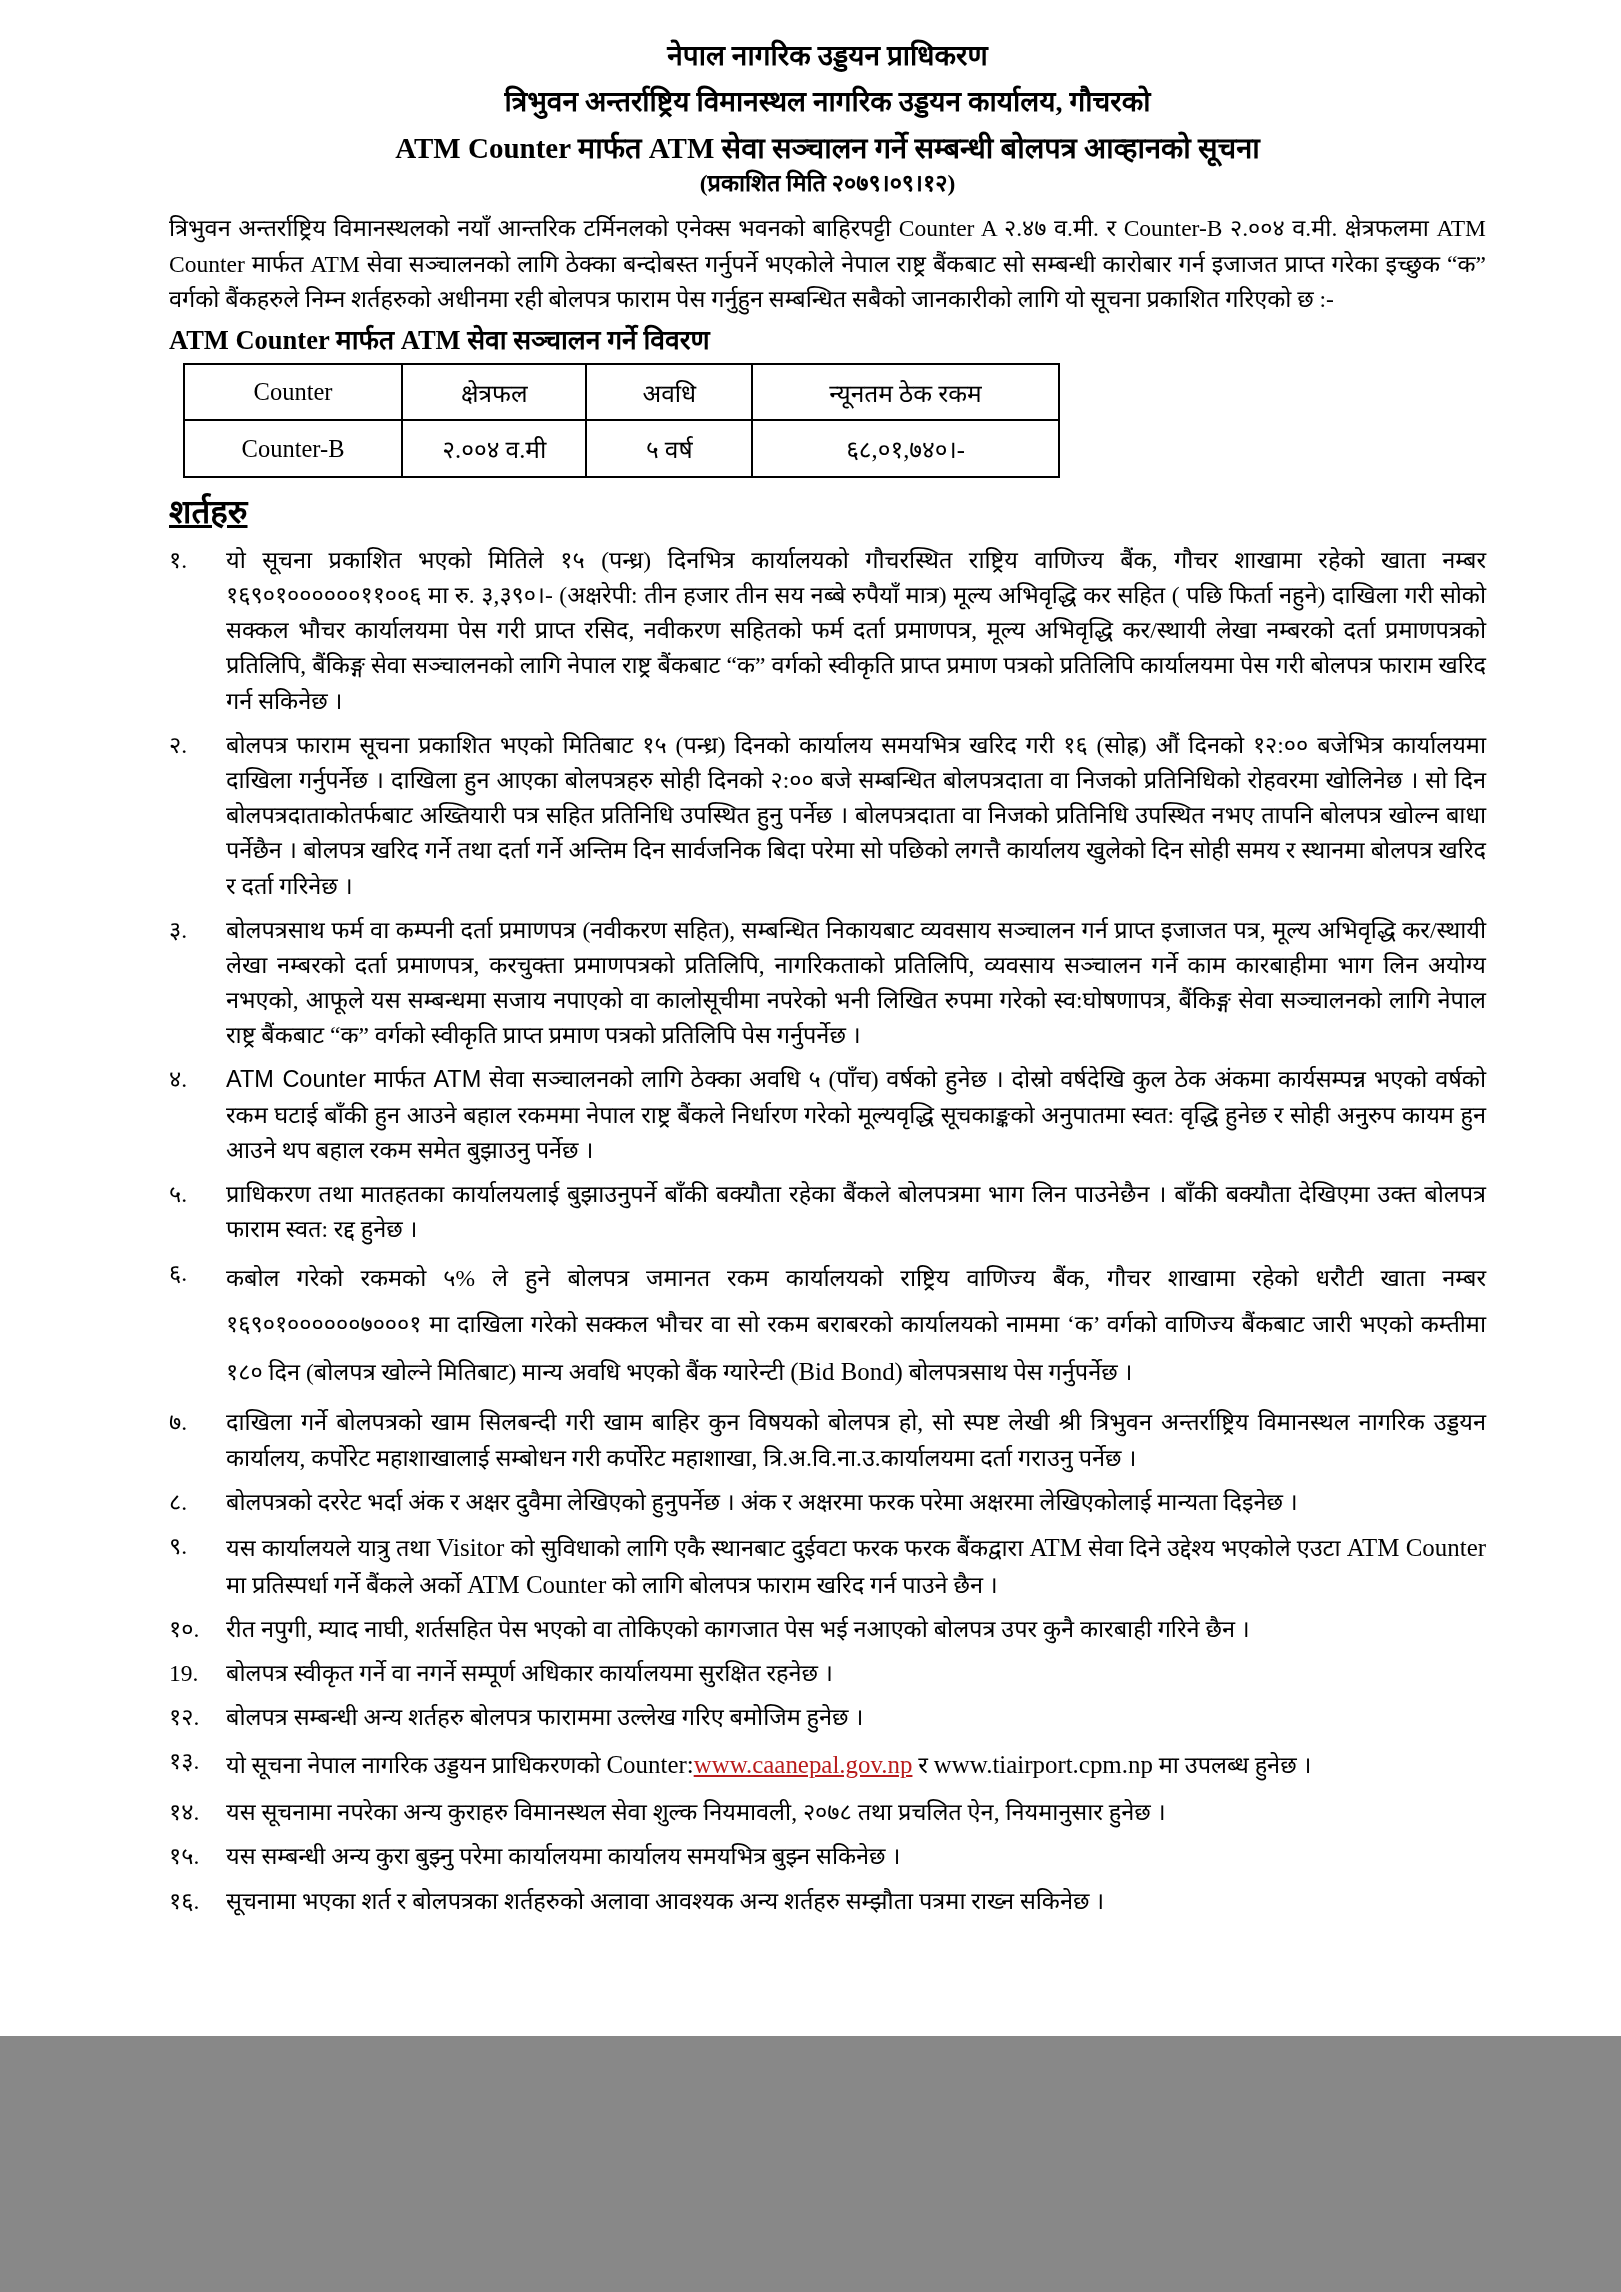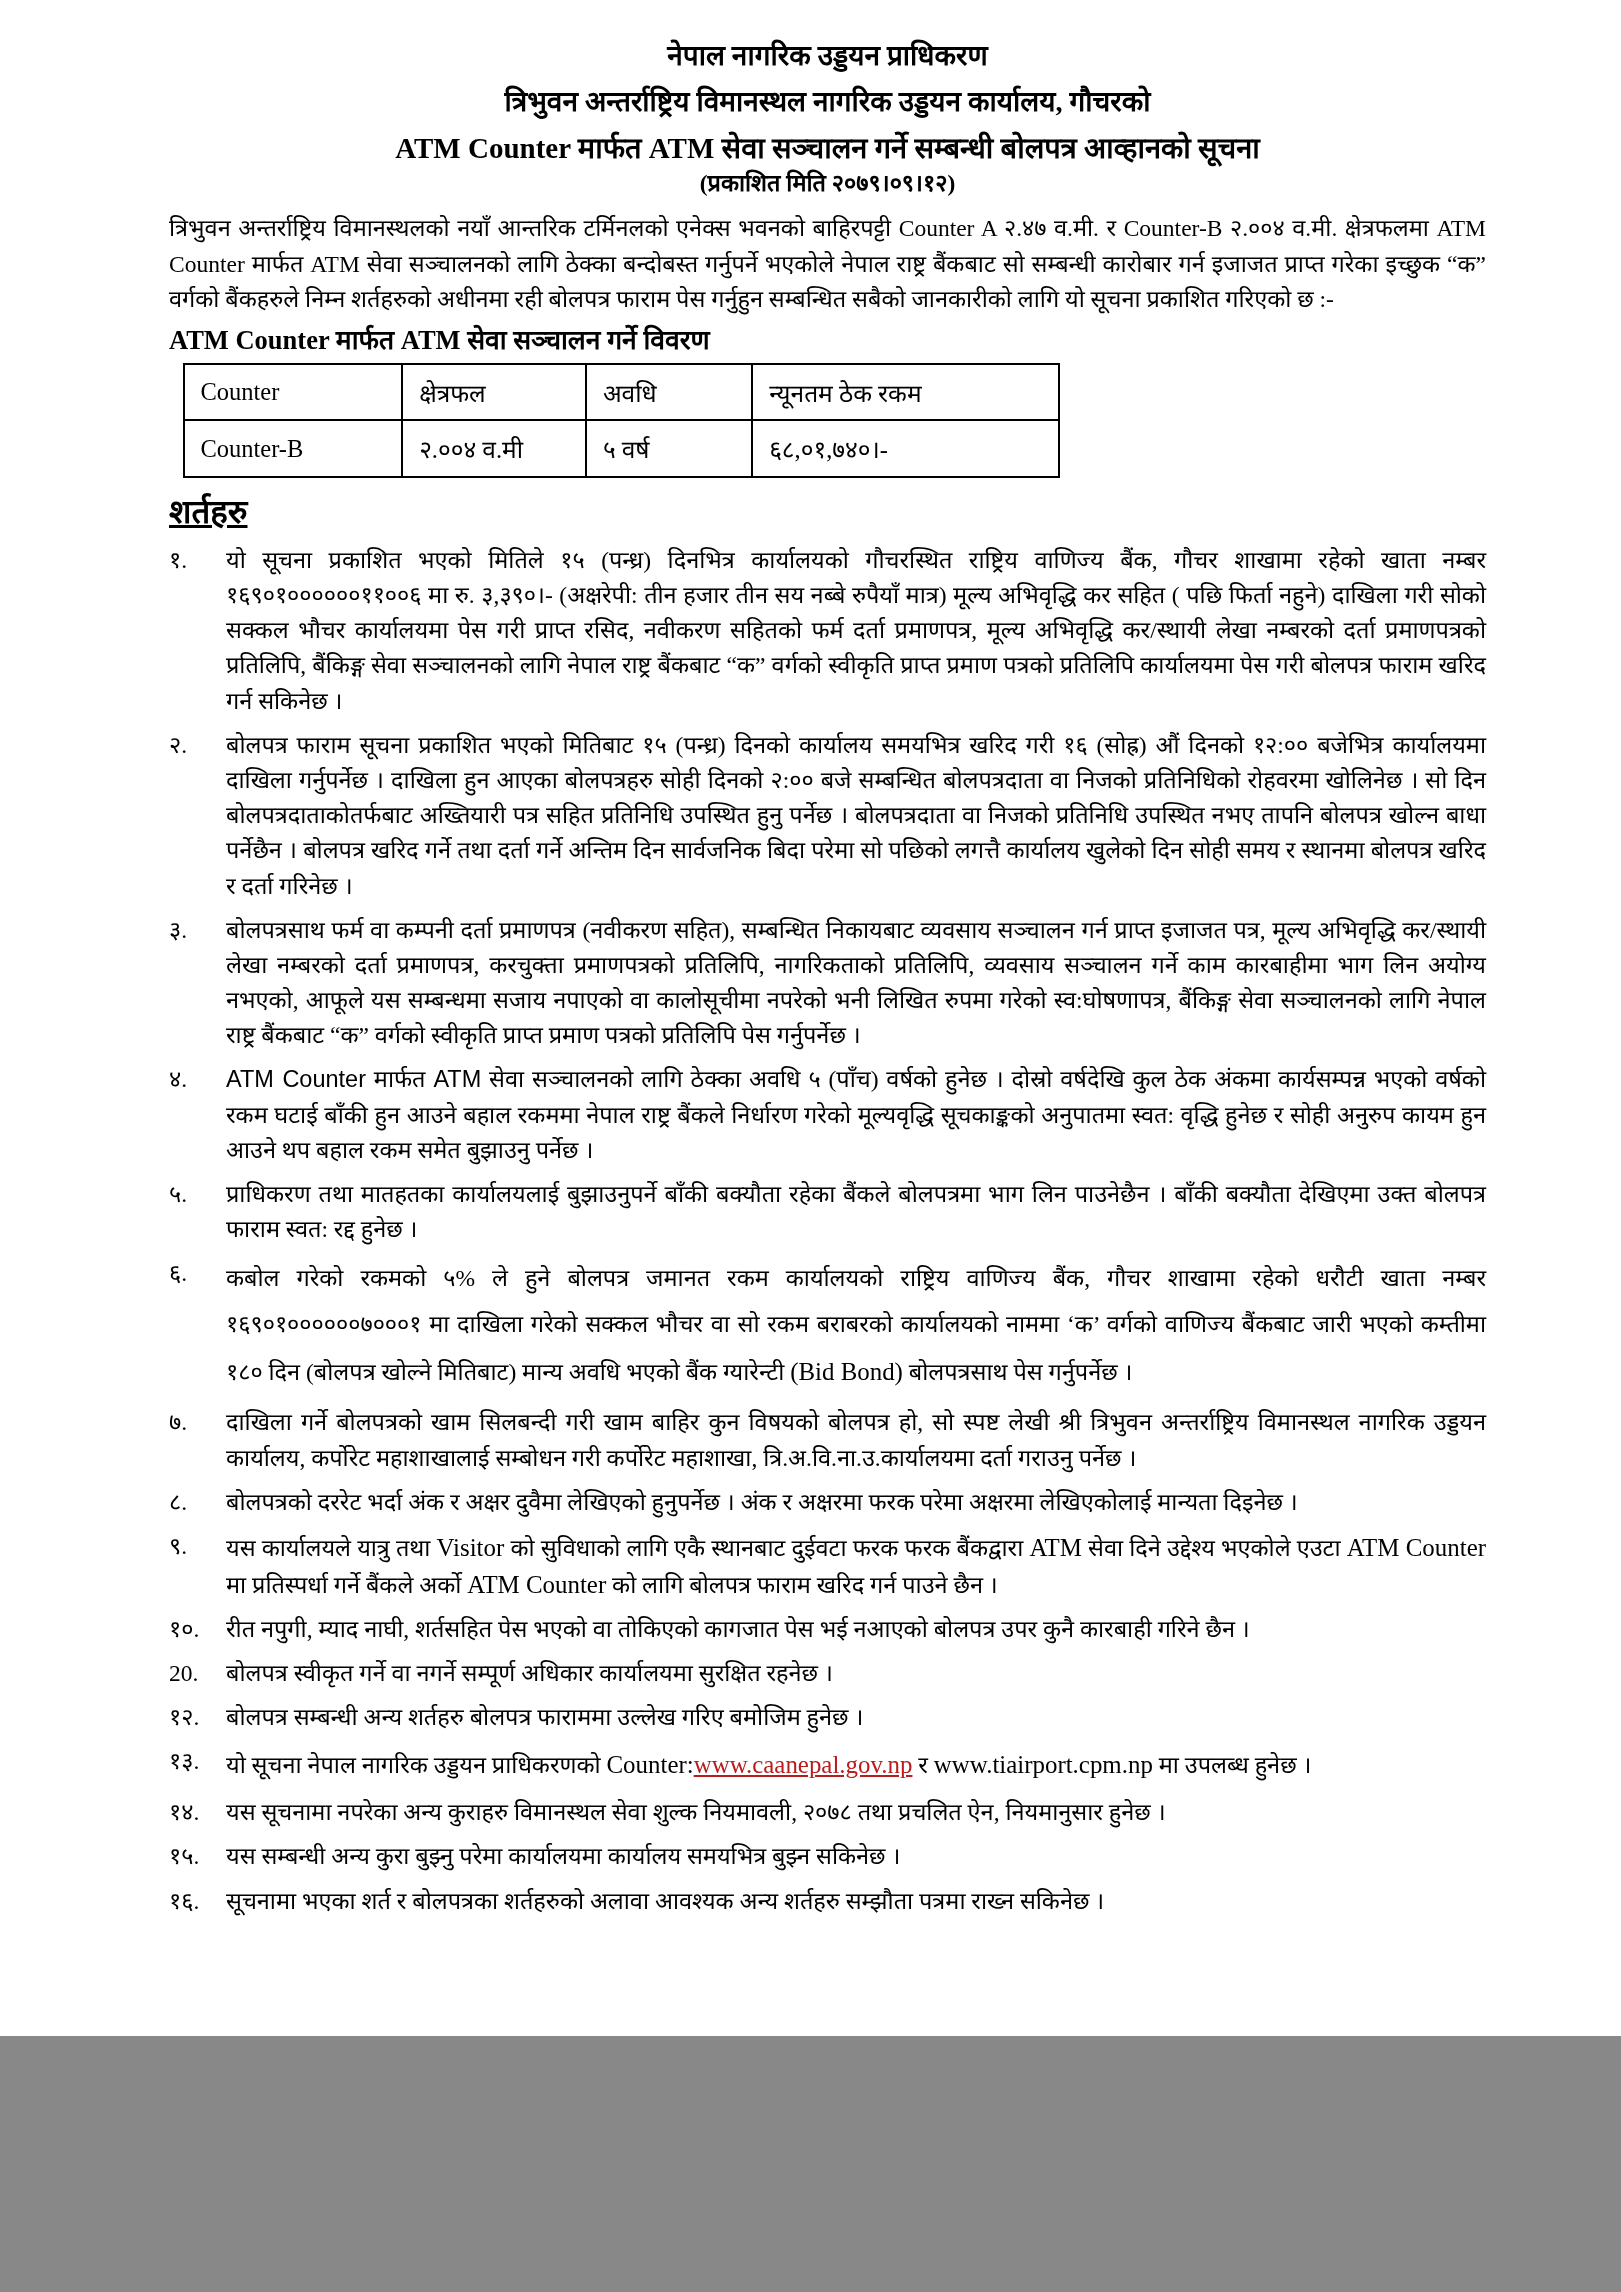--- a/index.html
+++ b/index.html
@@ -11,21 +11,21 @@
   .content{padding:35px 135px 0 169px;}
   .hdr{text-align:center;font-weight:bold;}
   .hdr .h1{font-size:28px;margin-bottom:7.8px;}
   .hdr .h2{font-size:28px;margin-bottom:7.8px;font-family:Liberation Serif, serif;}
   .hdr .h3{font-size:29px;margin-bottom:0;}
   .hdr .h4{font-size:23.5px;font-weight:bold;}
   .intro{font-size:23.5px;line-height:1.5;text-align:justify;margin:13.7px 0 3.9px 0;}
   .caption{font-size:26.5px;font-weight:bold;margin:2px 0 5.9px 0;}
   table{border-collapse:collapse;margin:2px 0 9.8px 13.7px;width:877px;table-layout:fixed;}
   th,td{
-    border:2px solid #000;font-size:24.5px;font-weight:normal;text-align:left;
+    border:2px solid #000;font-size:24.5px;font-weight:normal;text-align:center;
     padding:10.8px 15.7px;vertical-align:middle;
   }
   col.c1{width:25%;} col.c2{width:21%;} col.c3{width:19%;} col.c4{width:35%;}
   .sec{font-size:33px;font-weight:bold;text-decoration:underline;margin:3.9px 0 9.8px 0;}
   .cond{display:flex;font-size:23.5px;line-height:1.5;margin-bottom:8.8px;}
   .cond .num{width:57px;flex:0 0 57px;}
   .cond .txt{flex:1;text-align:justify;}
   .cond.loose .txt{line-height:1.95;}
   .cond.semiloose .txt{line-height:1.7;}
   .sans{font-family:"Liberation Sans","DejaVu Sans",sans-serif;}
@@ -112,21 +112,21 @@
         </div>
         <div class="cond">
           <span class="num">९.</span>
           <span class="txt"><span>यस कार्यालयले यात्रु तथा </span><span class="latin">Visitor</span><span> को सुविधाको लागि एकै स्थानबाट दुईवटा फरक फरक बैंकद्वारा </span><span class="latin">ATM</span><span> सेवा दिने उद्देश्य भएकोले एउटा </span><span class="latin">ATM Counter</span><span> मा प्रतिस्पर्धा गर्ने बैंकले अर्को  </span><span class="latin">ATM Counter</span><span> को लागि बोलपत्र फाराम खरिद गर्न पाउने छैन ।</span></span>
         </div>
         <div class="cond">
           <span class="num">१०.</span>
           <span class="txt"><span>रीत नपुगी, म्याद नाघी, शर्तसहित पेस भएको वा तोकिएको कागजात पेस भई नआएको बोलपत्र उपर कुनै कारबाही गरिने छैन ।</span></span>
         </div>
         <div class="cond">
-          <span class="num">20.</span>
+          <span class="num">19.</span>
           <span class="txt"><span>बोलपत्र स्वीकृत गर्ने वा नगर्ने सम्पूर्ण अधिकार कार्यालयमा सुरक्षित रहनेछ ।</span></span>
         </div>
         <div class="cond">
           <span class="num">१२.</span>
           <span class="txt"><span>बोलपत्र सम्बन्धी अन्य शर्तहरु बोलपत्र फाराममा उल्लेख गरिए बमोजिम हुनेछ ।</span></span>
         </div>
         <div class="cond semiloose">
           <span class="num">१३.</span>
           <span class="txt"><span>यो सूचना नेपाल नागरिक उड्डयन प्राधिकरणको </span><span class="latin">Counter:</span><a class="link latin" style="color: #b91c1c;">www.caanepal.gov.np</a><span> र </span><span class="latin">www.tiairport.cpm.np</span><span> मा उपलब्ध हुनेछ ।</span></span>
         </div>

